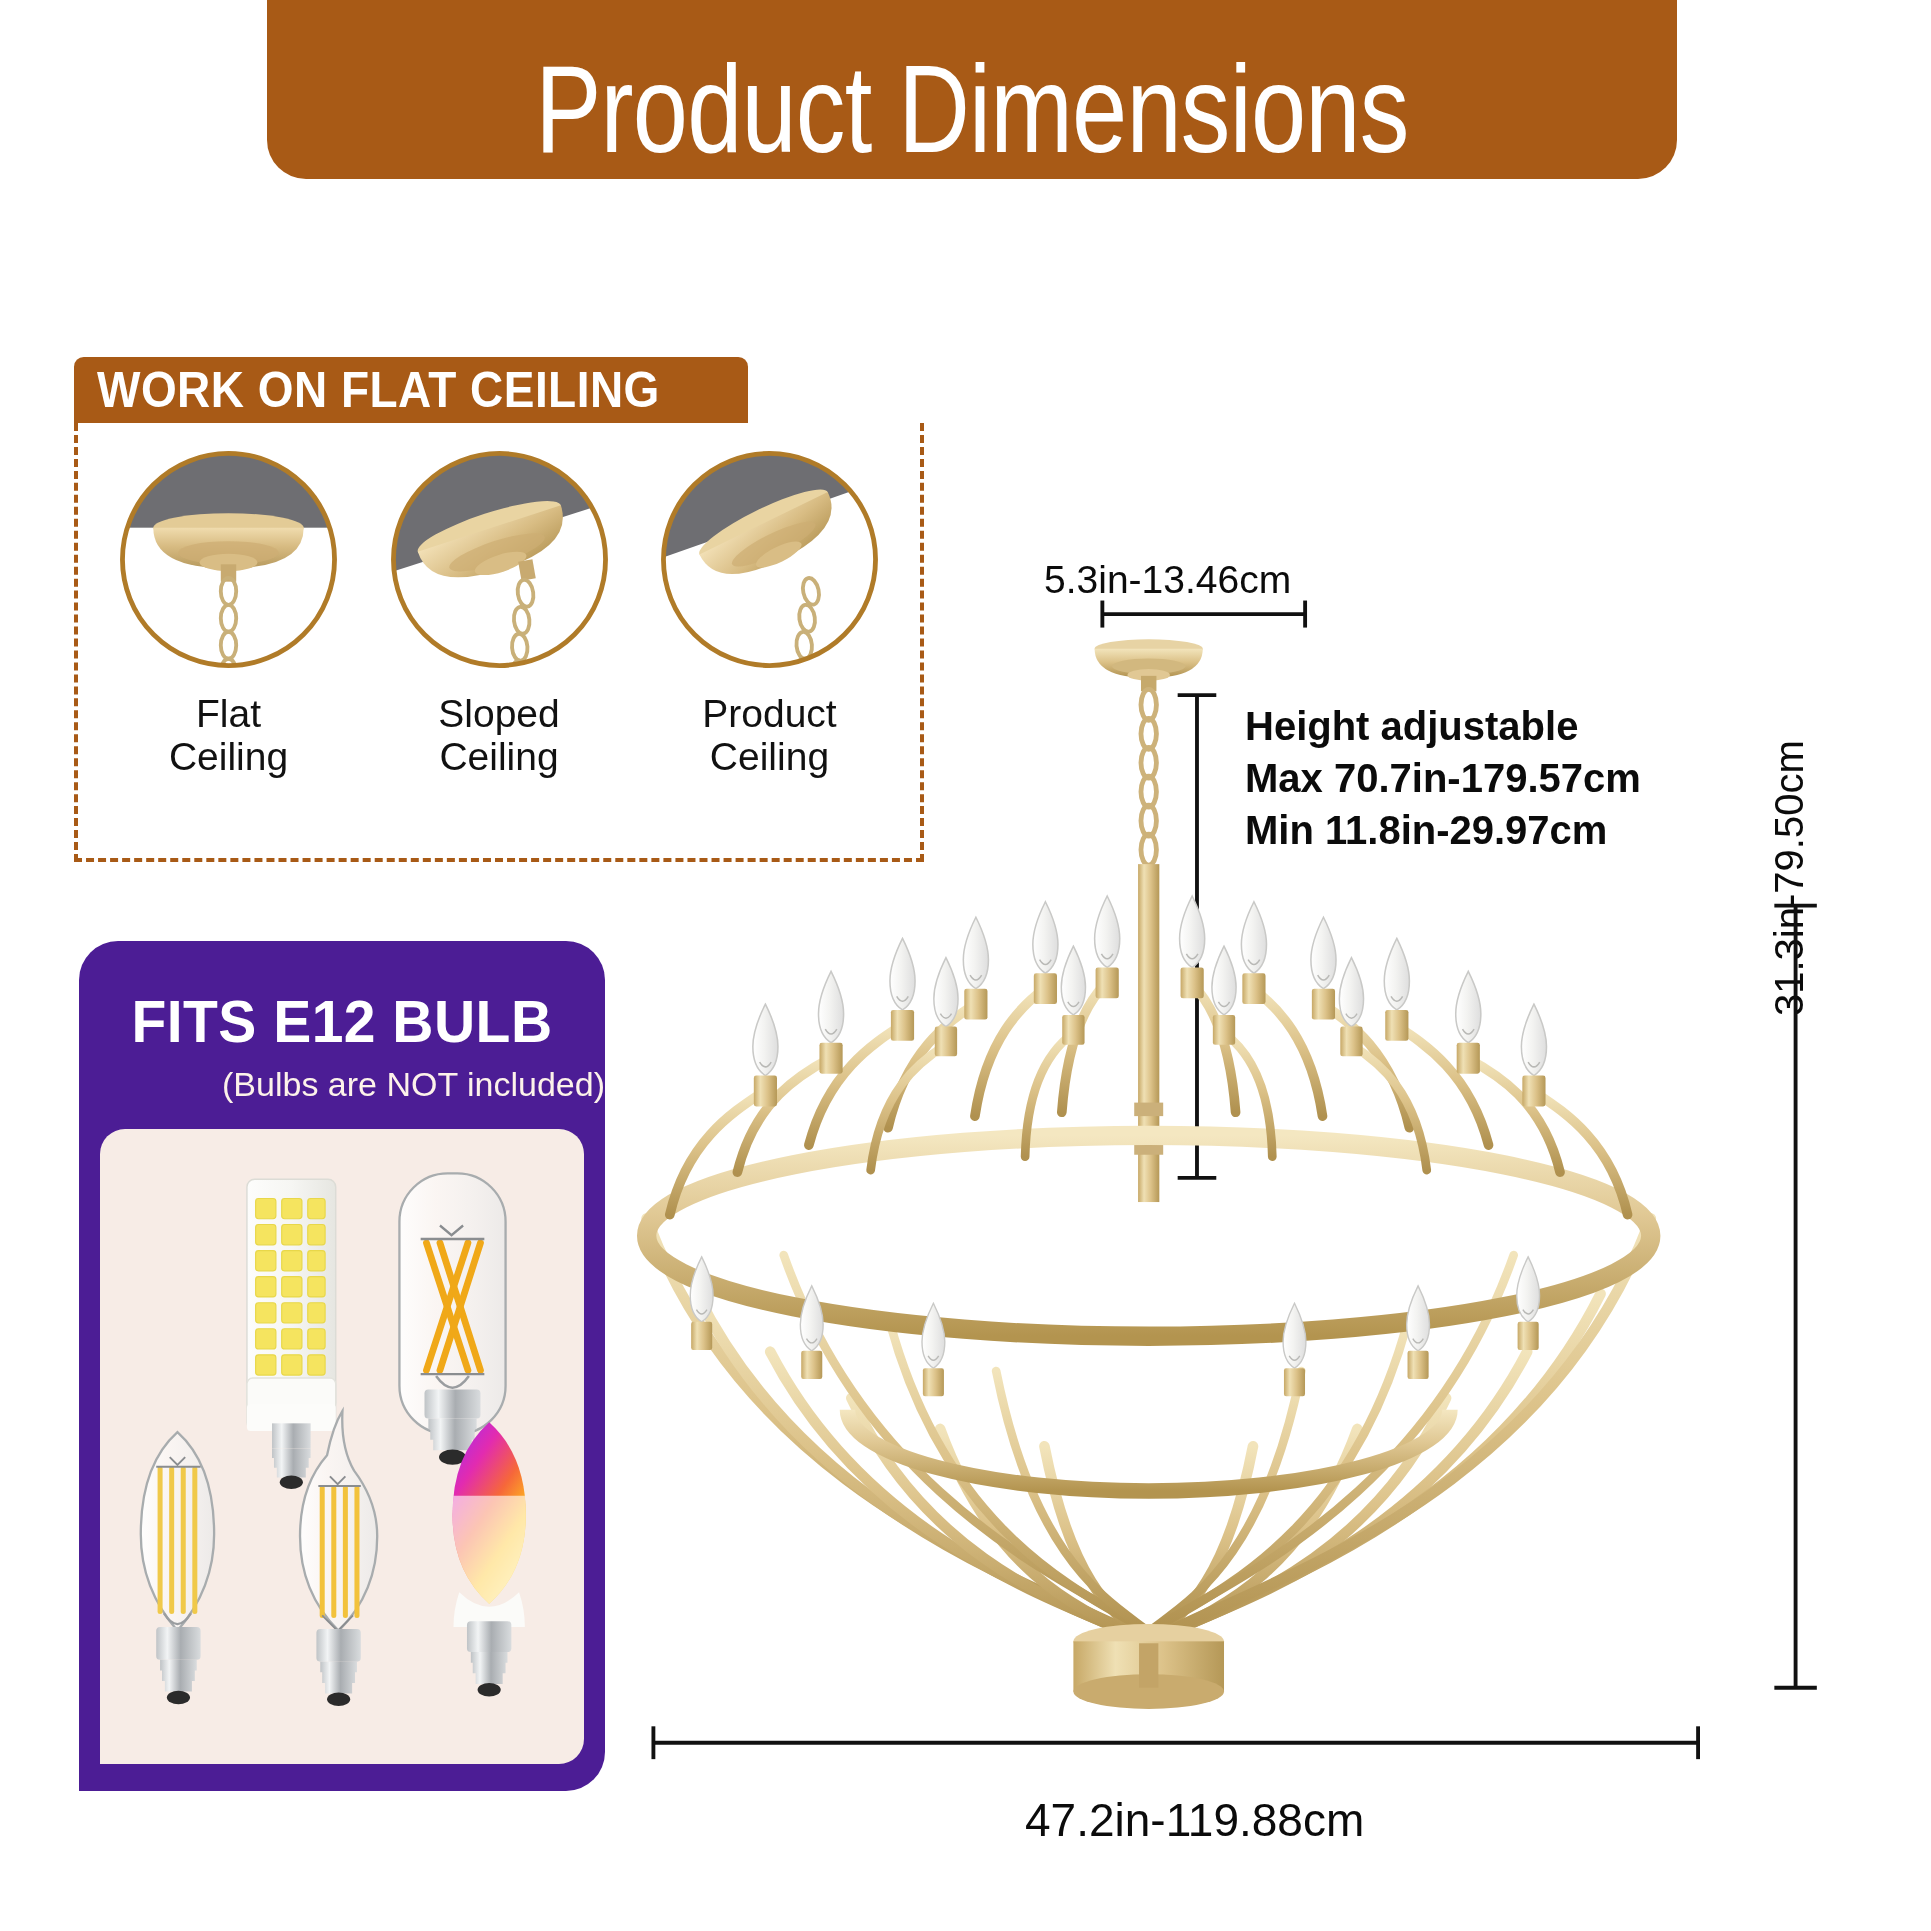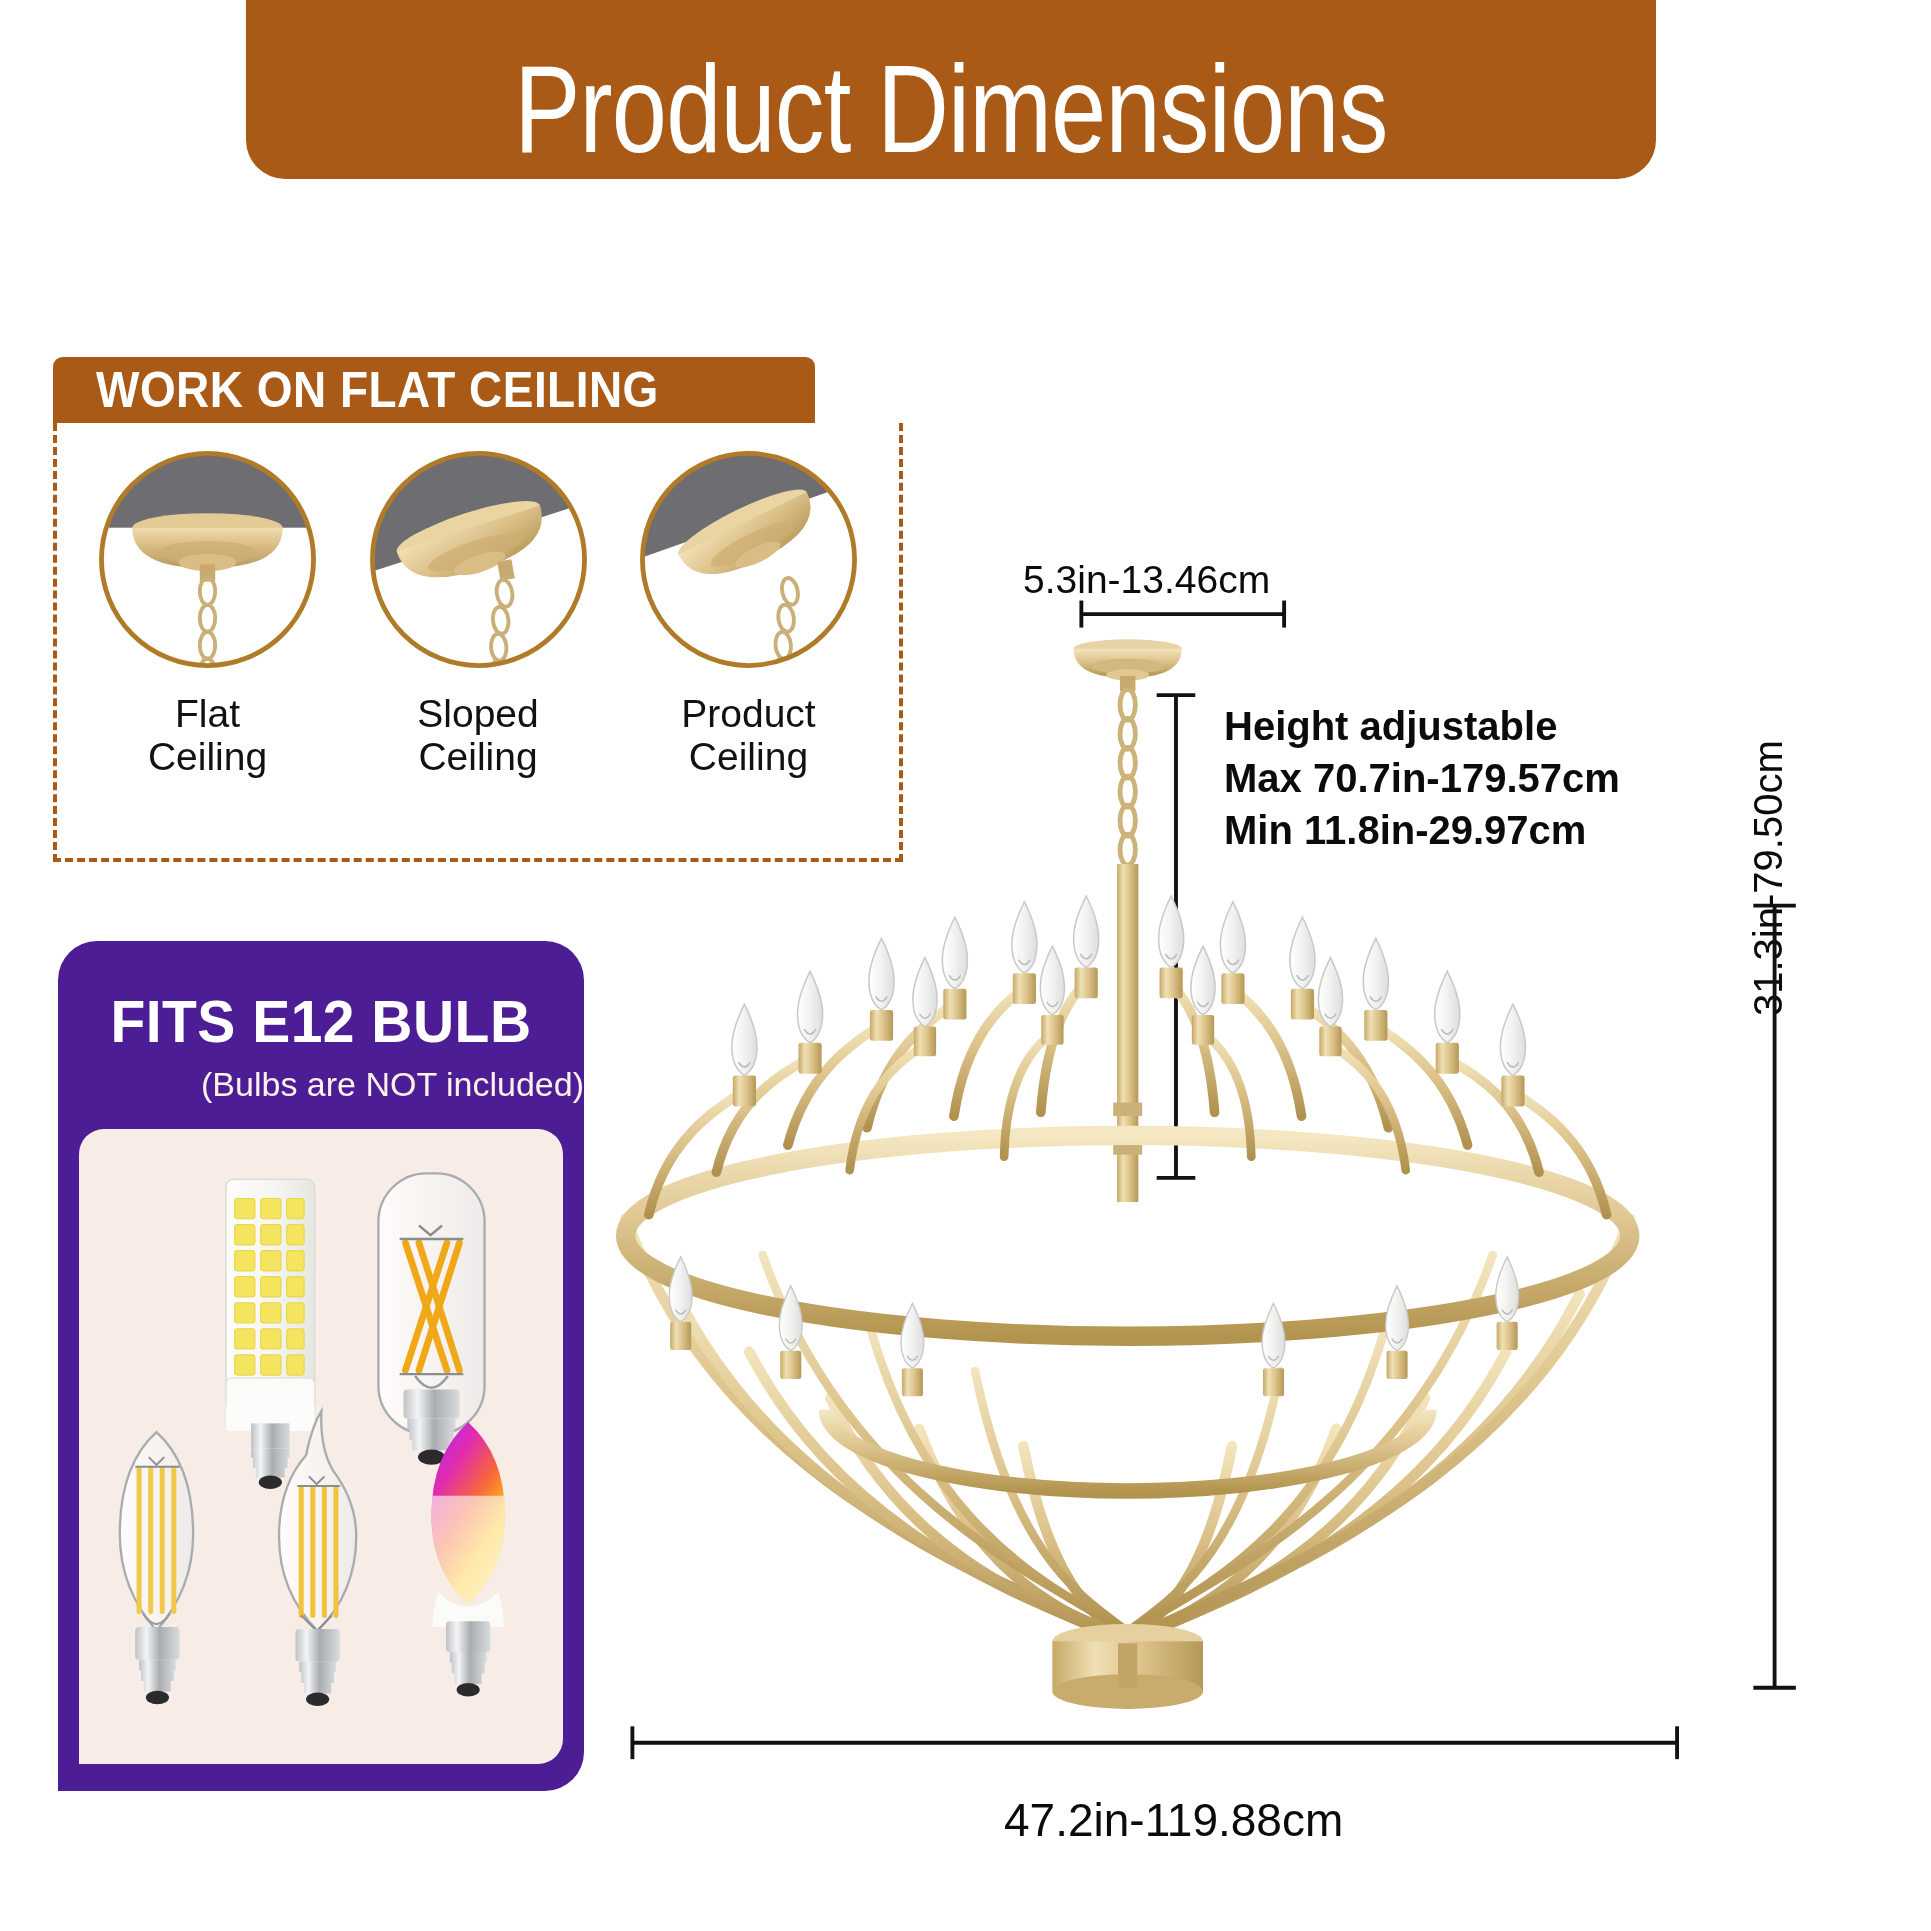--- a/index.html
+++ b/index.html
@@ -3,21 +3,21 @@
 <meta charset="utf-8">
 <style>
   html,body{margin:0;padding:0;}
   body{
     width:1931px;height:1931px;
     background:#ffffff;
     font-family:"Liberation Sans", sans-serif;
     overflow:hidden;
     position:relative;
   }
-  .stage{position:absolute;inset:0;}
+  .stage{position:absolute;inset:0;margin-left:21px;}
 
   
   .header-banner{
     position:absolute;left:246px;top:-29px;width:1410px;height:208px;
     background:#a85a16;
     border-radius:0 0 39px 39px;
     display:flex;align-items:flex-end;justify-content:center;
     box-sizing:border-box;padding-bottom:7.7px;
   }
   .header-title{
@@ -26,23 +26,23 @@
     line-height:1;
     font-weight:400;
     letter-spacing:-1px;
     transform:scaleX(.80);
     transform-origin:center bottom;
     white-space:nowrap;
   }
 
   
   .ceil-label{
-    position:absolute;left:53px;top:357px;width:762px;height:66px;
+    position:absolute;left:53px;top:357px;width:674px;height:66px;
     background:#a85a16;border-radius:9.7px 9.7px 0 0;
-    display:flex;align-items:center;box-sizing:border-box;padding-left:43px;
+    display:flex;align-items:center;box-sizing:border-box;padding-left:23px;
   }
   .ceil-label-text{
     color:#fff;font-size:50px;font-weight:700;letter-spacing:0.5px;
     transform:scaleX(.92);transform-origin:left center;white-space:nowrap;
   }
   .ceil-box{
     position:absolute;left:53px;top:423px;width:850px;height:439px;
     border:4.8px dashed #a85a16;border-top:none;box-sizing:border-box;
   }
   .ceil-items{

